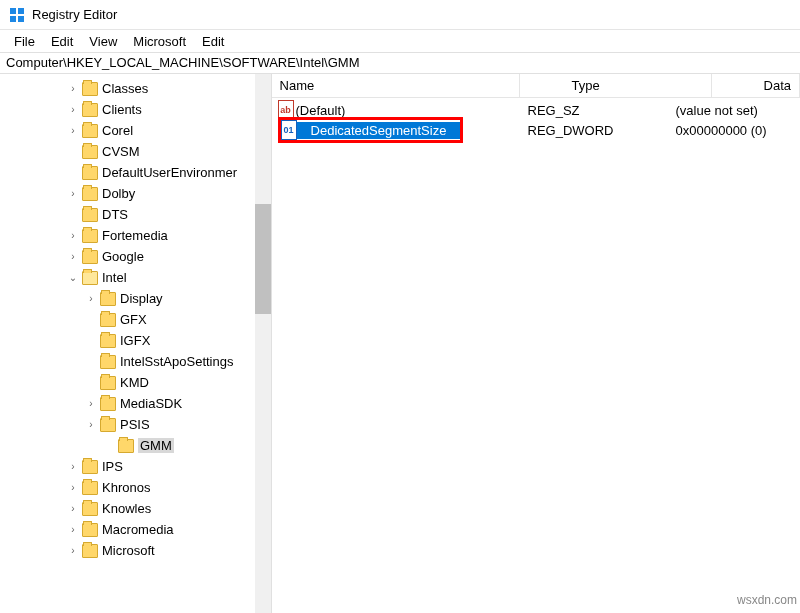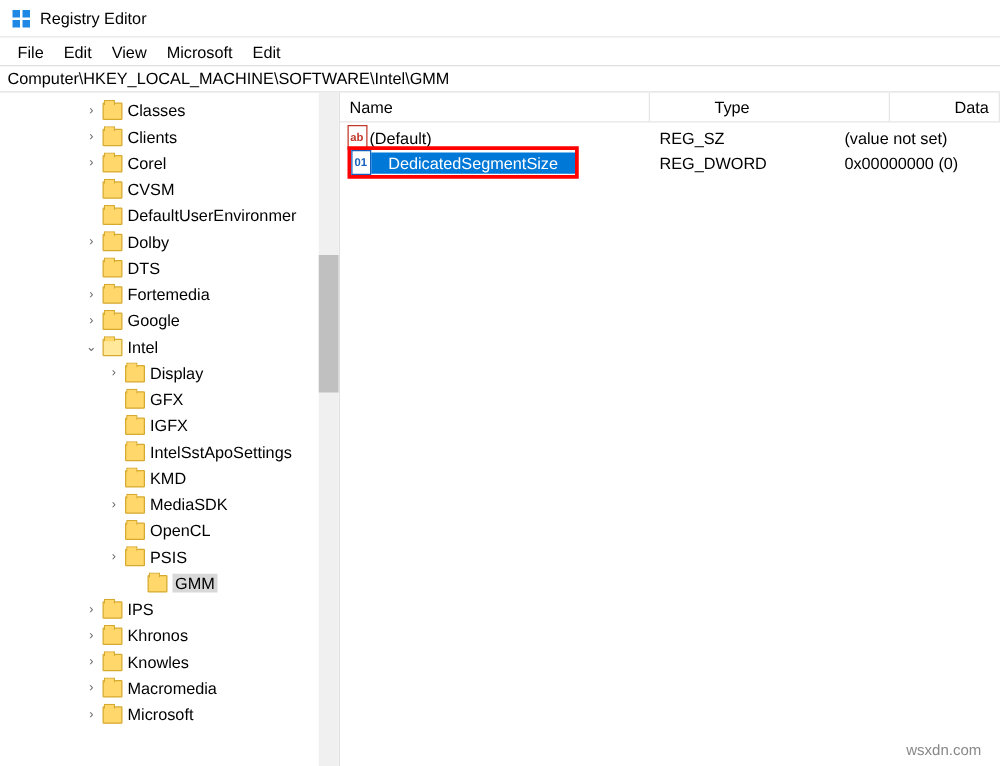--- a/index.html
+++ b/index.html
@@ -34,21 +34,21 @@
   
   .tree-row { height: 21px; display:flex; align-items:center; white-space:nowrap; }
   .tree-row .twisty { width:14px; text-align:center; color:#666; font-size:10px; display:inline-block;}
   .tree-row .folder { width:16px; height:14px; background:#ffd76a; border:1px solid #d6a92f; border-radius:1px; margin:0 4px 0 2px; position:relative; display:inline-block;}
   .tree-row .folder::before { content:""; position:absolute; top:-3px; left:0; width:7px; height:3px; background:#ffd76a; border:1px solid #d6a92f; border-bottom:none; border-radius:1px 1px 0 0;}
   .tree-row .folder.open { background:#ffe89a; }
   .tree-row.selected .label { background:#d8d8d8; padding:0 2px;text-align:right; }
   .indent-1 { padding-left: 62px; }
   .indent-2 { padding-left: 80px; }
   .indent-3 { padding-left: 98px; }
-  .watermark { position:absolute; bottom:6px; right:15px; font-size:12px; color:#888; }
+  .watermark { position:absolute; bottom:6px; right:3px; font-size:12px; color:#888; }
 </style>
 </head>
 <body>
 
 <div class="titlebar">
   <span class="app-icon">
     <svg width="16" height="16" viewBox="0 0 16 16">
         <rect x="0" y="0" width="16" height="16" fill="#fff"></rect>
         <rect x="1" y="1" width="6" height="6" fill="#1e88e5"></rect>
         <rect x="9" y="1" width="6" height="6" fill="#1e88e5"></rect>
@@ -146,25 +146,20 @@
         </div>
         <div class="tree-row indent-2">
           <span class="twisty"></span>
           <span class="folder"></span>
           <span class="label">KMD</span>
         </div>
         <div class="tree-row indent-2">
           <span class="twisty">›</span>
           <span class="folder"></span>
           <span class="label">MediaSDK</span>
-        </div>
-        <div class="tree-row indent-2">
-          <span class="twisty"></span>
-          <span class="folder"></span>
-          <span class="label">OpenCL</span>
         </div>
         <div class="tree-row indent-2">
           <span class="twisty">›</span>
           <span class="folder"></span>
           <span class="label">PSIS</span>
         </div>
         <div class="tree-row indent-3 selected">
           <span class="twisty"></span>
           <span class="folder"></span>
           <span class="label">GMM</span>

